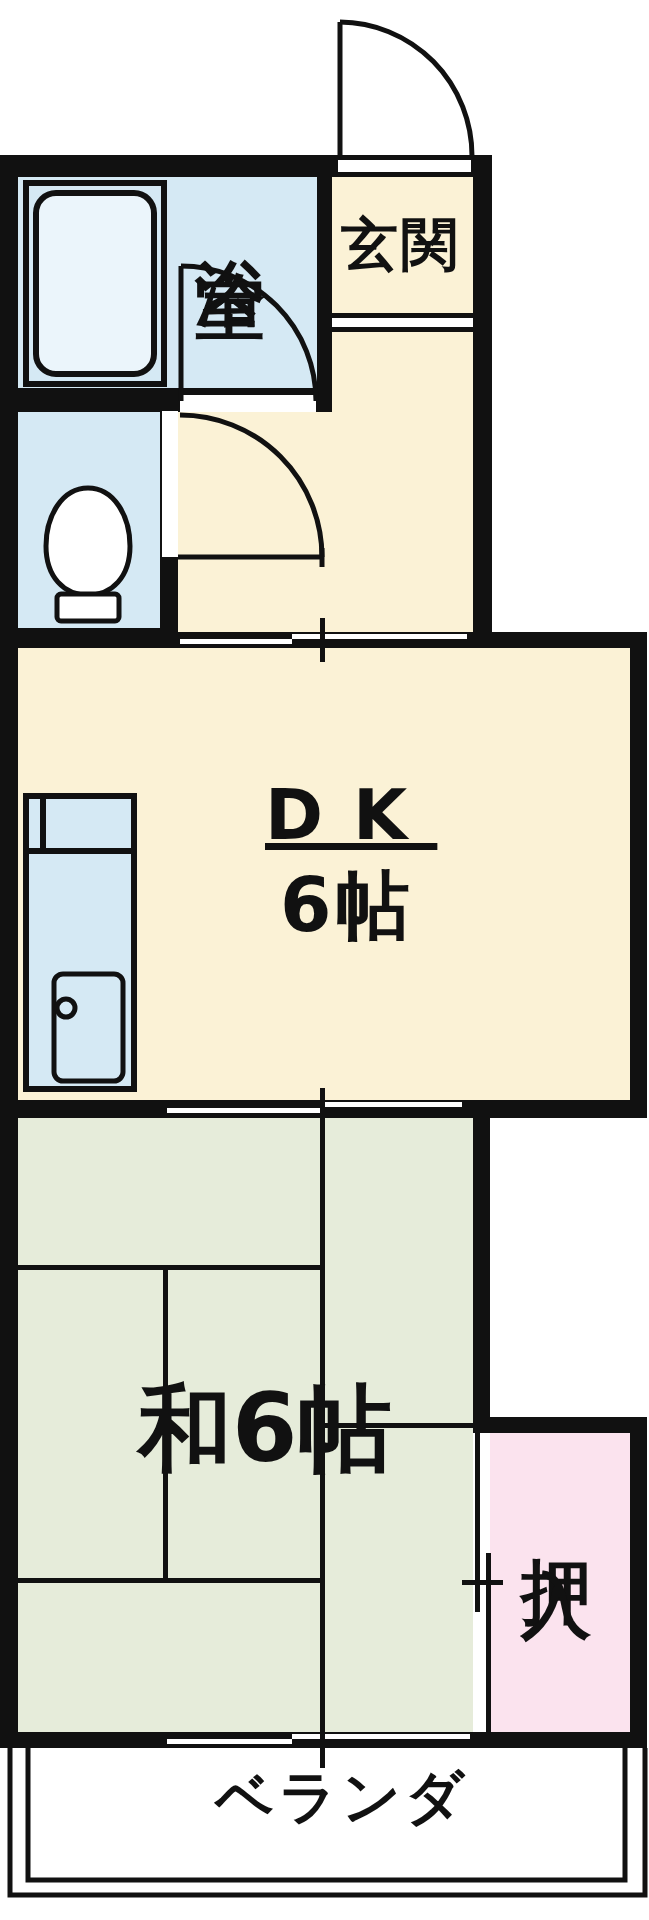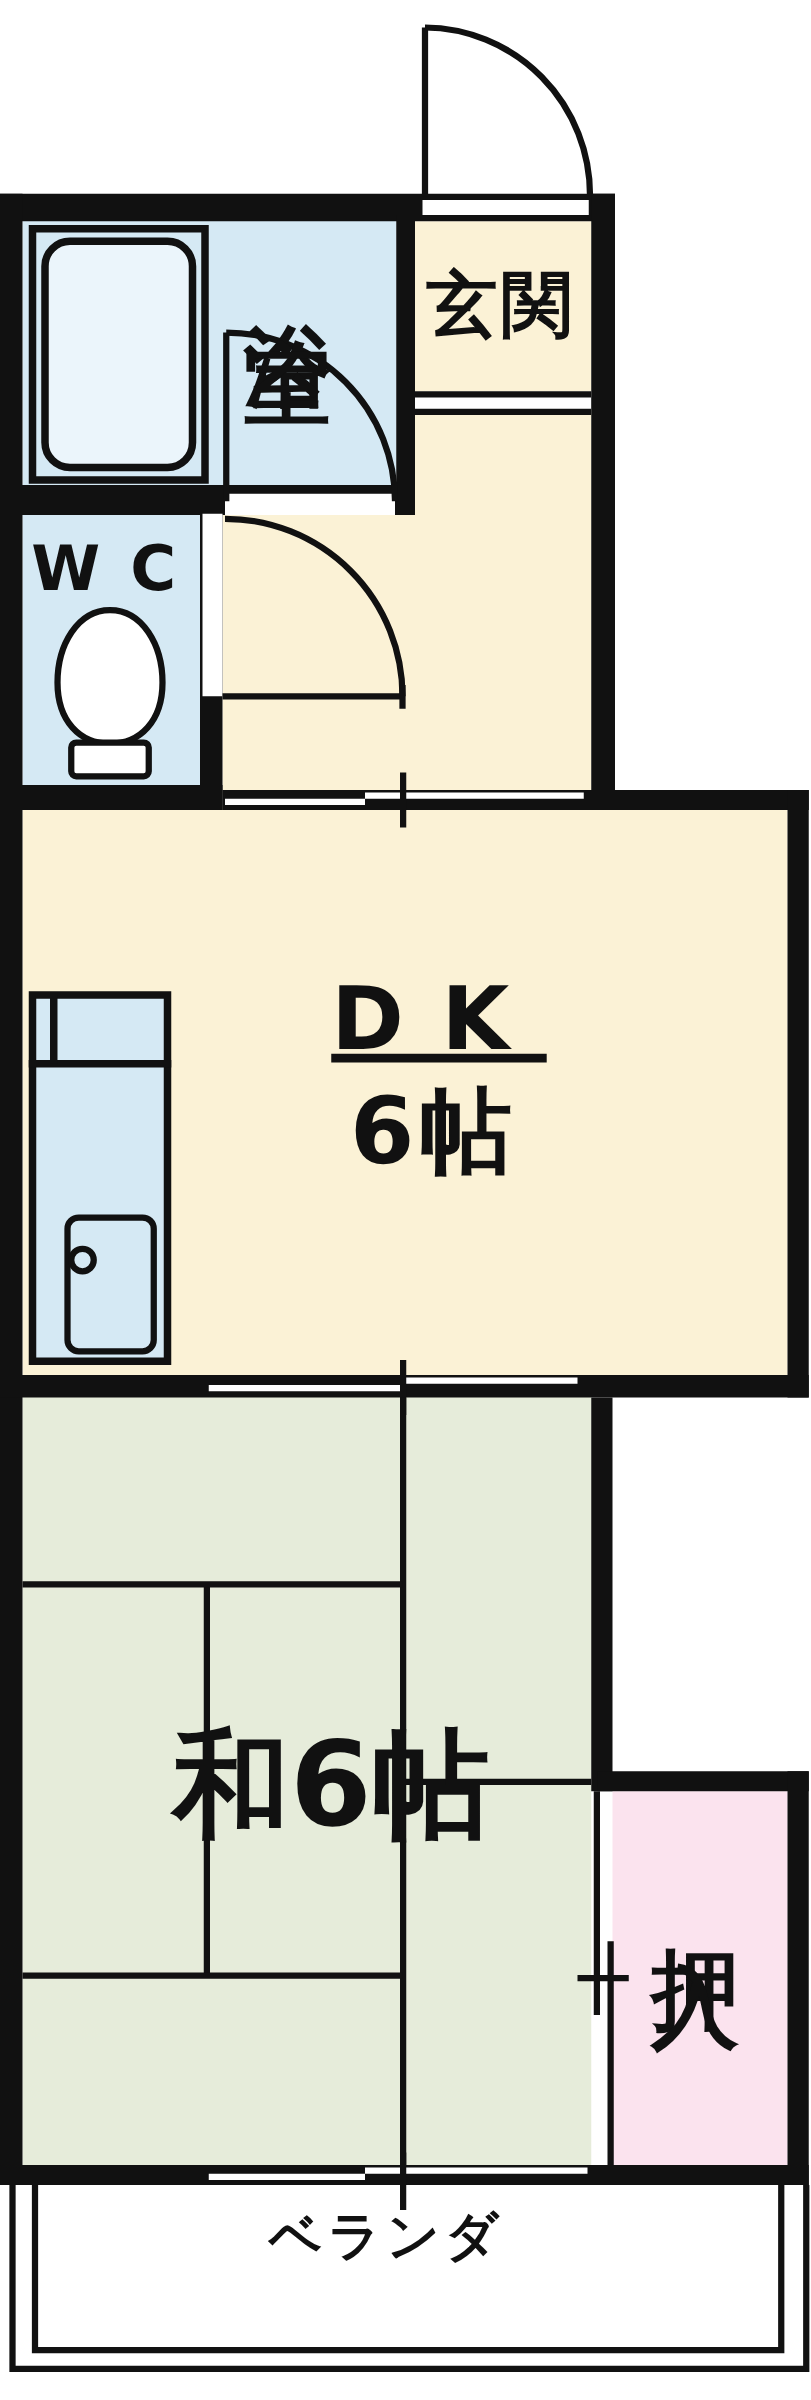--- a/index.html
+++ b/index.html
@@ -104,24 +104,23 @@
     <path d="M 43 796 L 43 851" fill="none"></path>
     <rect x="54" y="974" width="69" height="107" rx="9" stroke-width="5" fill="#d5e9f4"></rect>
     <circle cx="66" cy="1008" r="9" stroke-width="5" fill="#d5e9f4"></circle>
   </g>
 </svg>
 
   <div class="lbl" style="left:341px;top:216px;font-size:57px;letter-spacing:3px;">玄関</div>
 
   <div class="lbl vert" style="left:196px;top:202px;font-size:70px;letter-spacing:9px;">浴室</div>
 
-  <div class="lbl" style="left:25px;top:430px;font-size:50px;letter-spacing:24px;">WC</div>
 
   <div class="lbl" style="left:265px;top:780px;font-size:70px;letter-spacing:30px;text-decoration:underline;">DK</div>
 
   <div class="lbl" style="left:280px;top:868px;font-size:74px;letter-spacing:4px;">6帖</div>
 
   <div class="lbl" style="left:110px;top:1382px;font-size:94px;letter-spacing:0px;margin-left:28px;">和6帖</div>
 
   <div class="lbl vert" style="left:522px;top:1502px;font-size:70px;letter-spacing:10px;">押入</div>
 
-  <div class="lbl" style="left:215px;top:1768px;font-size:42px;letter-spacing:4px;">ベランダ</div>
+  <div class="lbl" style="left:215px;top:1768px;font-size:58px;letter-spacing:4px;">ベランダ</div>
 </div>
 
 </body></html>

